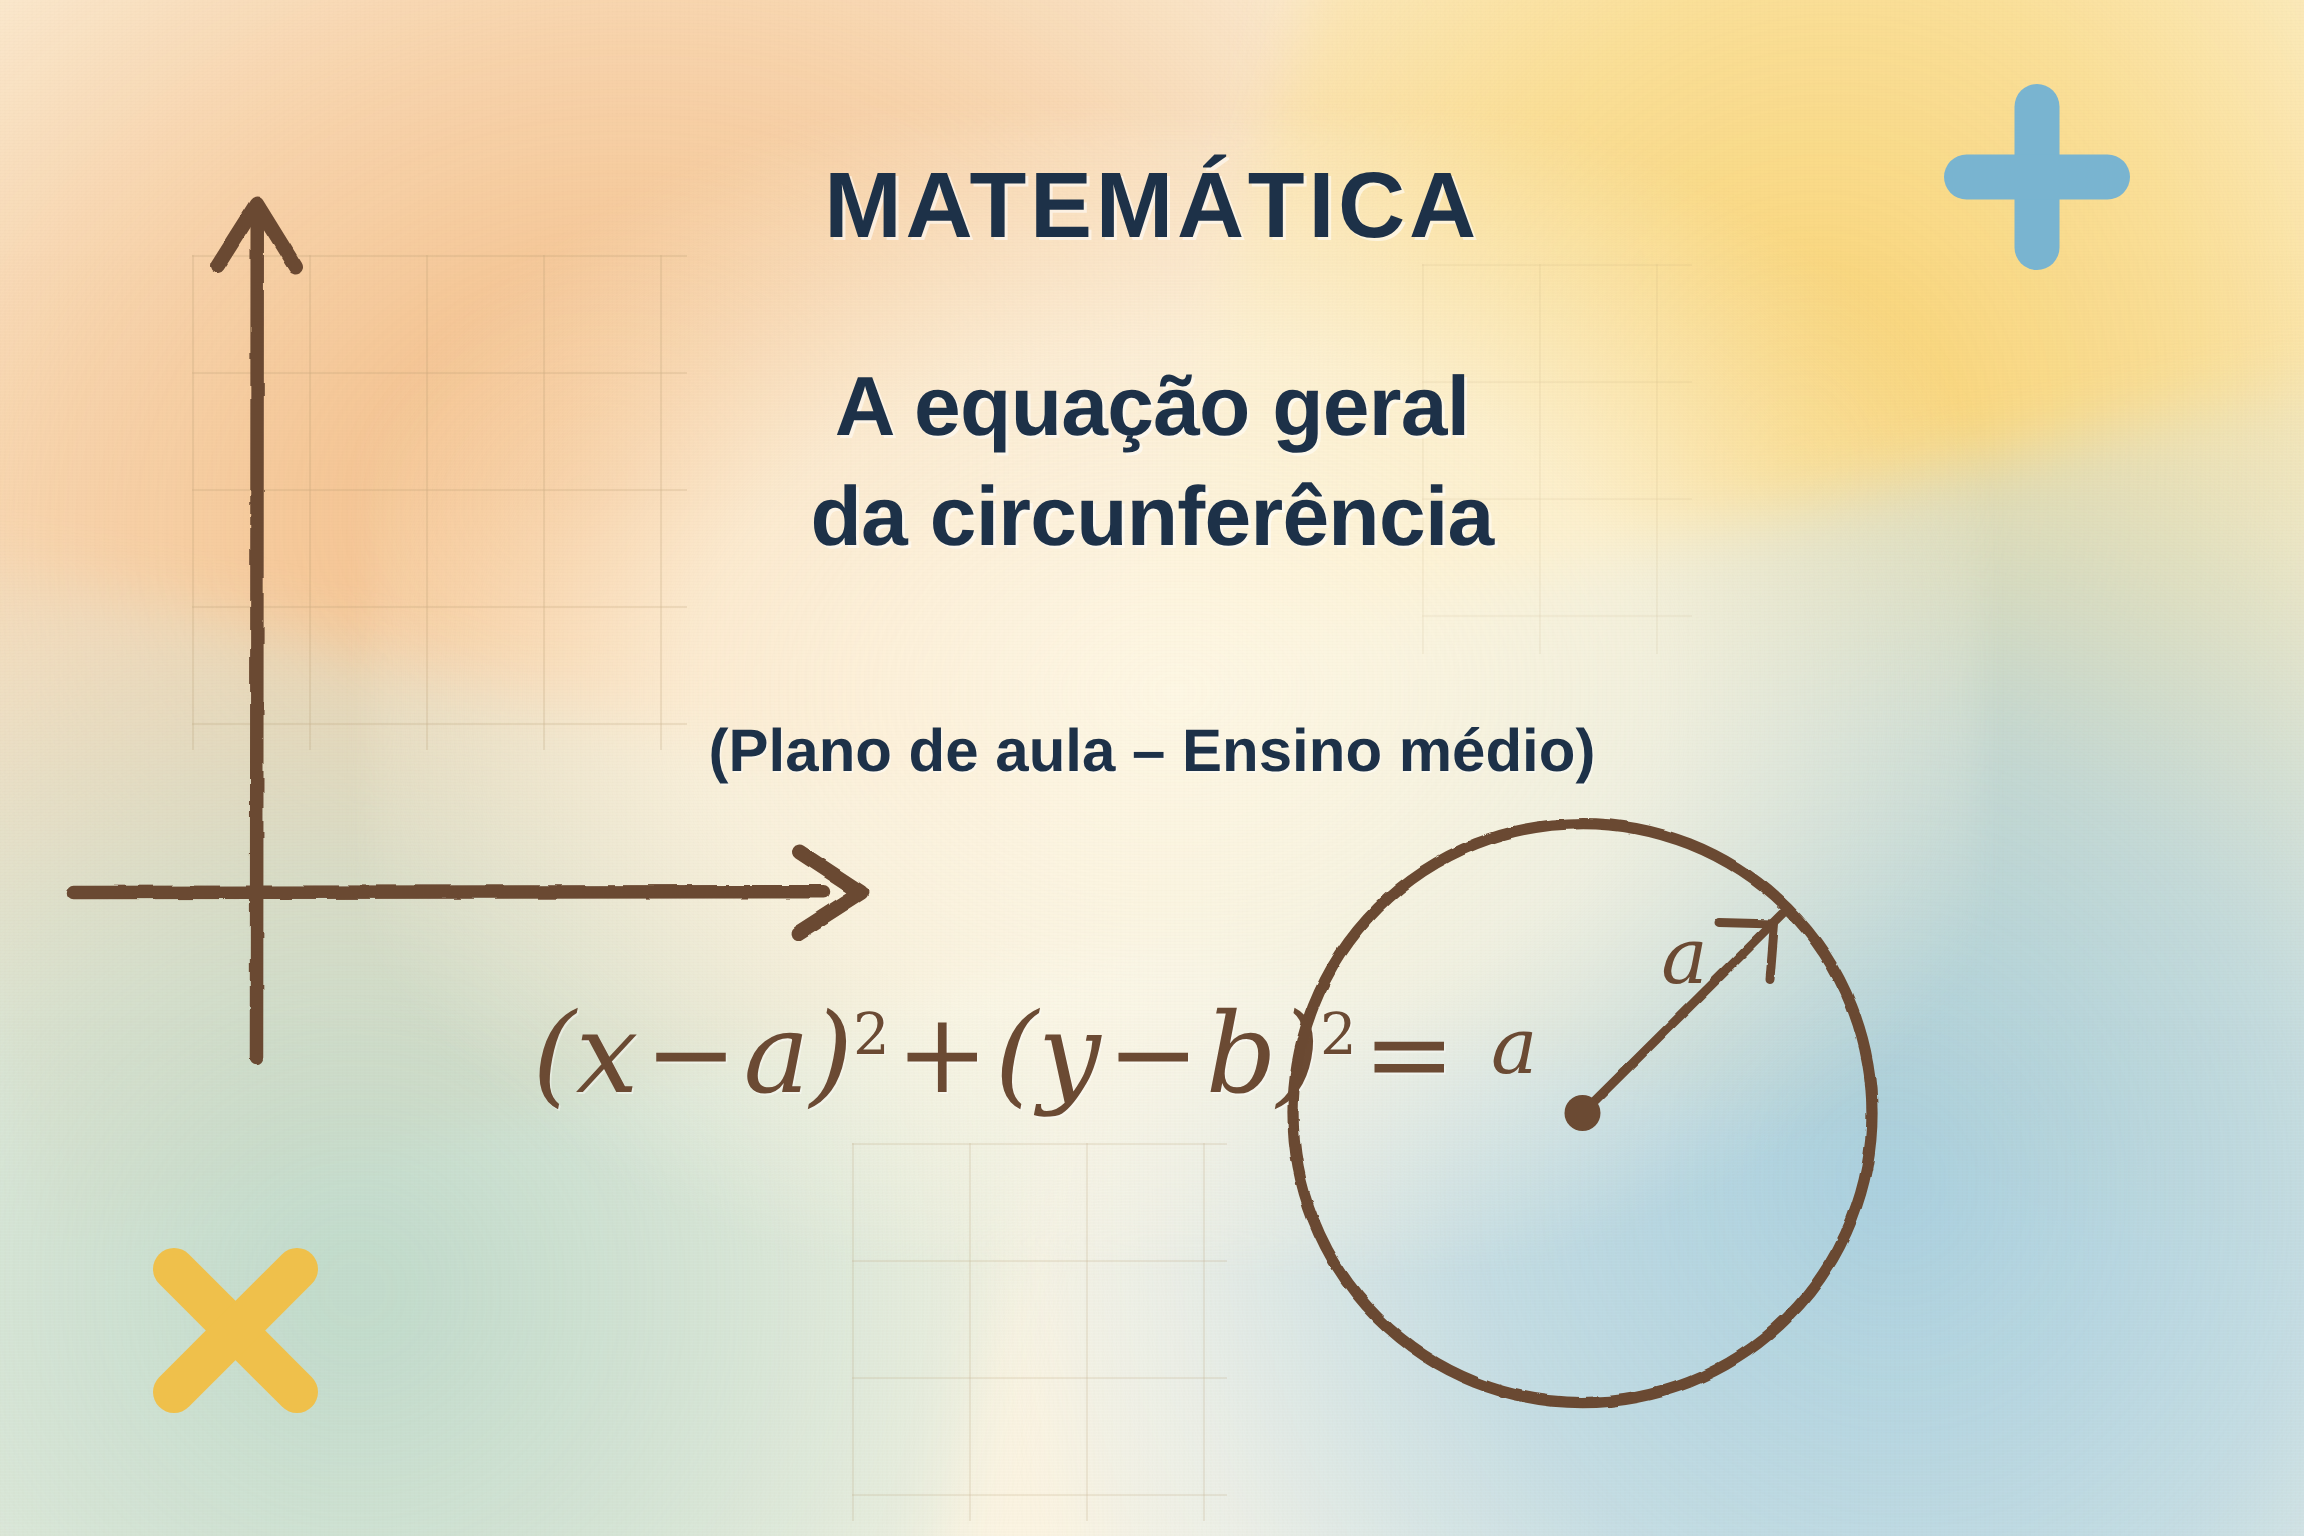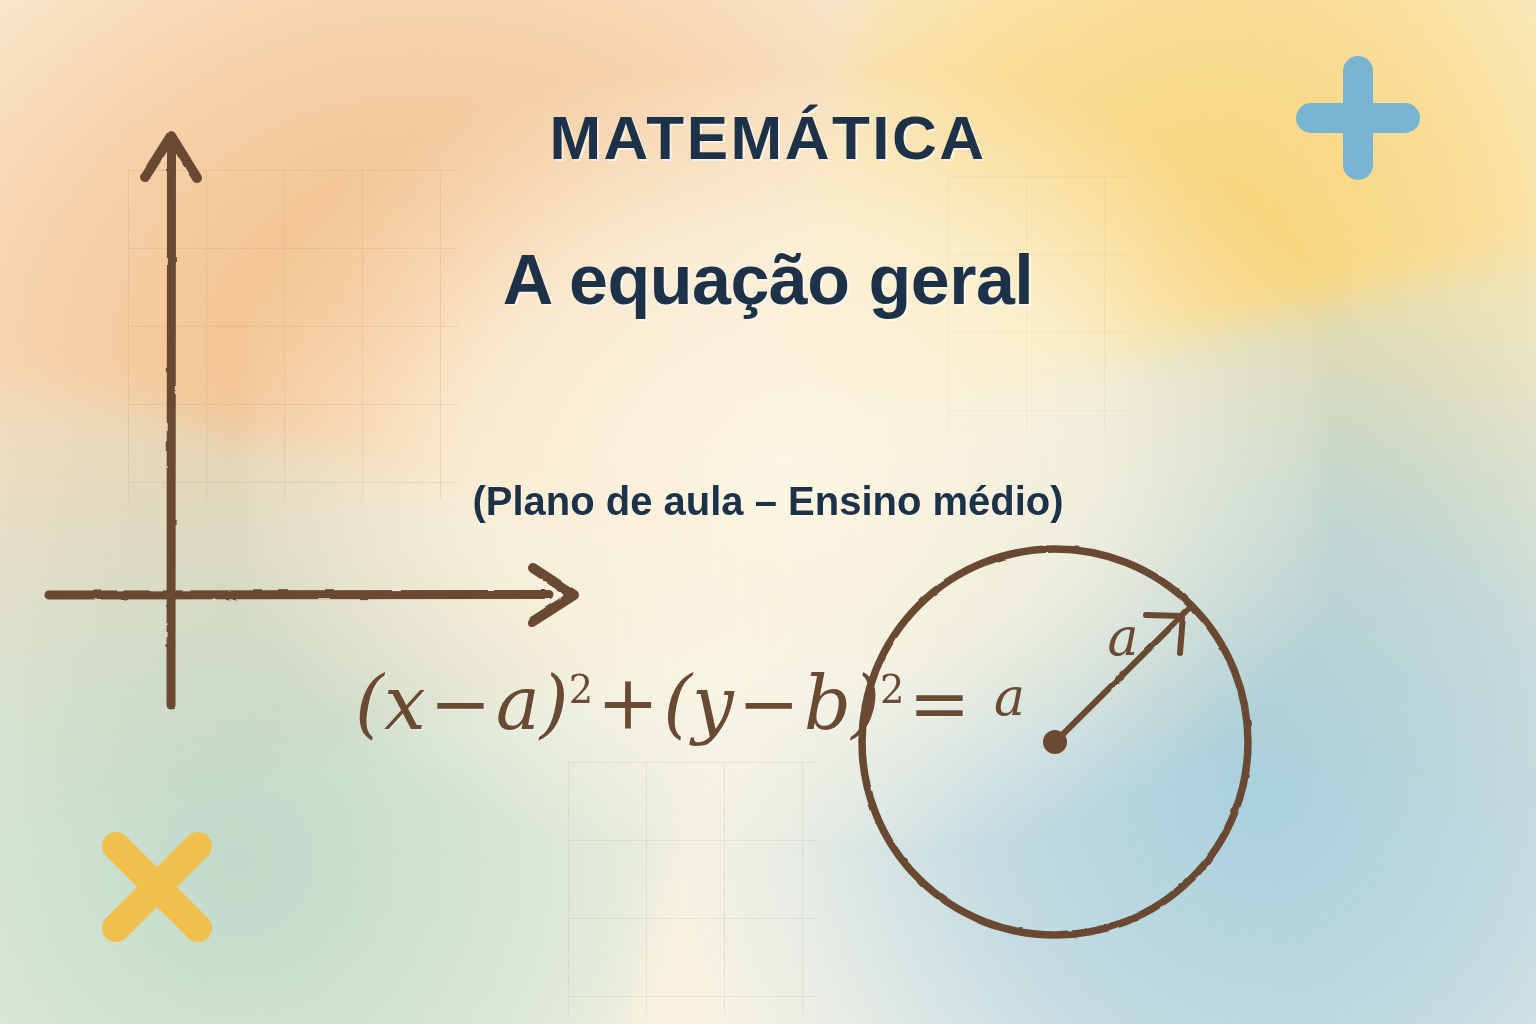--- a/index.html
+++ b/index.html
@@ -132,21 +132,21 @@
     left: 0; top: 107px; width: 1536px;
     font-size: 62px;
     font-weight: 700;
     letter-spacing: 2.5px;
     line-height: 1;
     text-shadow: 2px 2px 0 rgba(255,255,255,0.55);
   }
   .headline {
     position: absolute;
     left: 0; top: 235px; width: 1536px;
-    font-size: 70px;
+    font-size: 56px;
     font-weight: 700;
     line-height: 1.30;
     letter-spacing: -0.5px;
     text-shadow: 2px 2px 0 rgba(255,255,255,0.50);
   }
   .headline .l1, .headline .l2 { display: block; }
   .subline {
     position: absolute;
     left: 0; top: 479px; width: 1536px;
     font-size: 40px;
@@ -216,20 +216,21 @@
       <path d="M49 595 L549 594.5" stroke-width="9"></path>
 
       <path d="M533 568 L574 595 L532 622" stroke-width="10"></path>
     </g>
   </svg>
 
   <div class="text-block">
     <div class="eyebrow">MATEMÁTICA</div>
     <div class="headline">
       <span class="l1">A equação geral</span>
+      <span class="l2">da circunferência</span>
     </div>
     <div class="subline">(Plano de aula – Ensino médio)</div>
   </div>
 
   <div class="formula">
     <span>(</span><span>x</span><span class="op">−</span><span>a</span><span>)</span><sup>2</sup><span class="op">+</span><span>(</span><span>y</span><span class="op">−</span><span>b</span><span>)</span><sup>2</sup><span class="op">=</span>
   </div>
 
   <svg class="circle-diagram" viewBox="0 0 440 440">
     <g filter="url(#roughInk)" stroke="#6b4a33" fill="none" stroke-linecap="round" stroke-linejoin="round">

